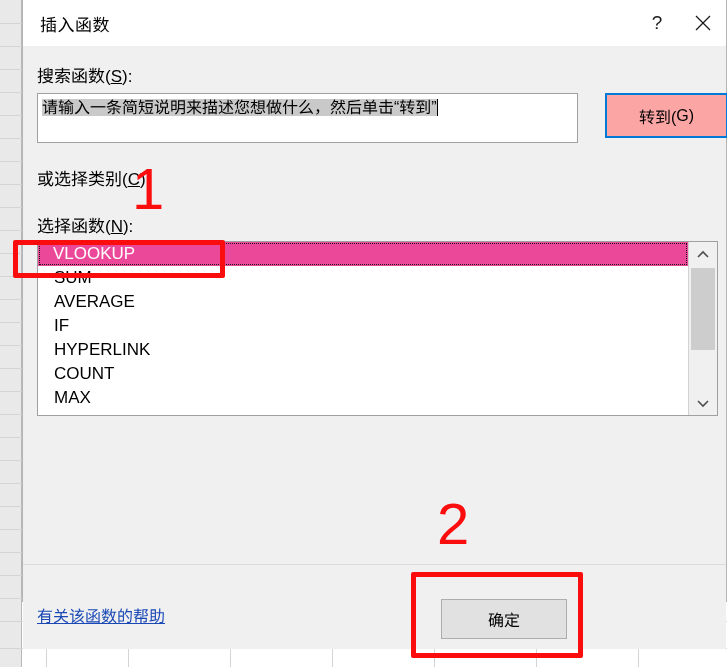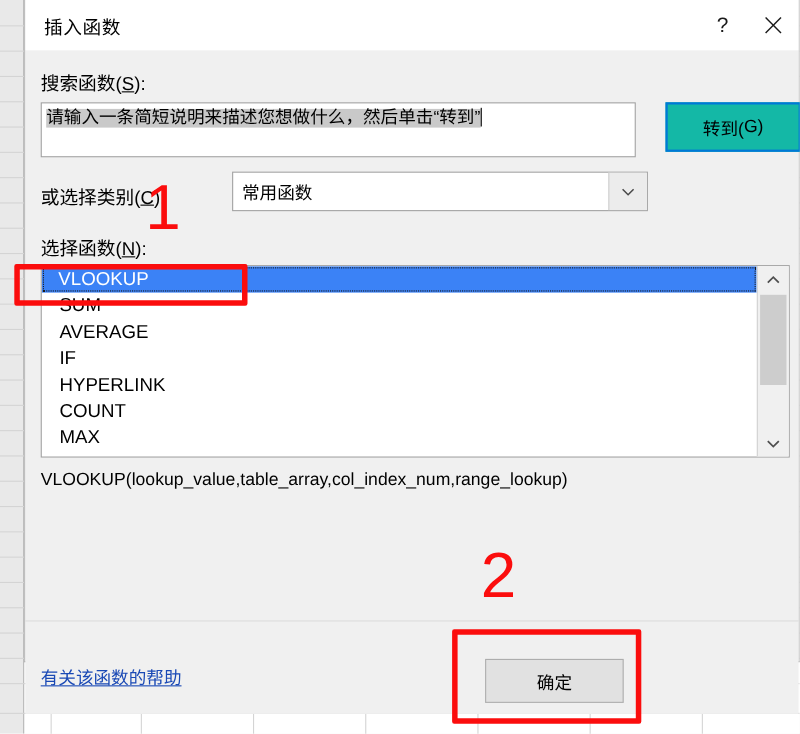--- a/index.html
+++ b/index.html
@@ -142,21 +142,21 @@
     vertical-align: -3px;
   }
 
   
   #go-button {
     position: absolute;
     left: 582px;
     top: 47px;
     width: 123px;
     height: 45px;
-    background: #14b8a6;
+    background: #fca5a5;
     border: 2px solid #0078d7;
     box-sizing: border-box;
     display: flex;
     align-items: center;
     justify-content: center;
     font-size: 16px;
     color: #000;
   }
 
   
@@ -207,21 +207,21 @@
   }
   .list-item {
     height: 24px;
     line-height: 24px;
     padding-left: 16px;
     font-size: 17px;
     color: #000;
     box-sizing: border-box;
   }
   .list-item.selected {
-    background: #3b82f6;
+    background: #ec4899;
     color: #ffffff;
     outline: 1px dotted #1a1a1a;
     outline-offset: -2px;
     padding-left: 15px;
   }
 
   
   #list-scrollbar {
     width: 28px;
     background: #f0f0f0;
@@ -401,28 +401,20 @@
     <div id="go-button">
       <span>转到(</span>
         <span class="ul">G</span>
         <span>)</span>
     </div>
 
     <div class="label" style="left:14px; top:119px;">
       <span>或选择类别(</span><span class="ul">C</span><span>):</span>
     </div>
 
-    <div id="category-combo">
-      <div id="category-value">常用函数</div>
-      <div id="category-arrow">
-        <svg width="16" height="12" viewBox="0 0 16 12">
-          <polyline points="3,4 8,9 13,4" fill="none" stroke="#4a4a4a" stroke-width="1.4"></polyline>
-        </svg>
-      </div>
-    </div>
 
     <div class="label" style="left:14px; top:166px;">
       <span>选择函数(</span><span class="ul">N</span><span>):</span>
     </div>
 
     <div id="function-list">
       <div id="list-inner">
         <div class="list-item selected">VLOOKUP</div>
         <div class="list-item">SUM</div>
         <div class="list-item">AVERAGE</div>
@@ -439,21 +431,20 @@
         </div>
         <div id="sb-thumb"></div>
         <div class="sb-arrow down">
           <svg width="16" height="11" viewBox="0 0 16 11">
             <polyline points="3,3 8,8 13,3" fill="none" stroke="#4f4f4f" stroke-width="1.6"></polyline>
           </svg>
         </div>
       </div>
     </div>
 
-    <div id="func-signature">VLOOKUP(lookup_value,table_array,col_index_num,range_lookup)</div>
 
     <div id="bottom-divider"></div>
 
     <a id="help-link" href="#">有关该函数的帮助</a>
 
     <div class="dlg-button" id="ok-button">确定</div>
 
   </div>
 </div>
 

